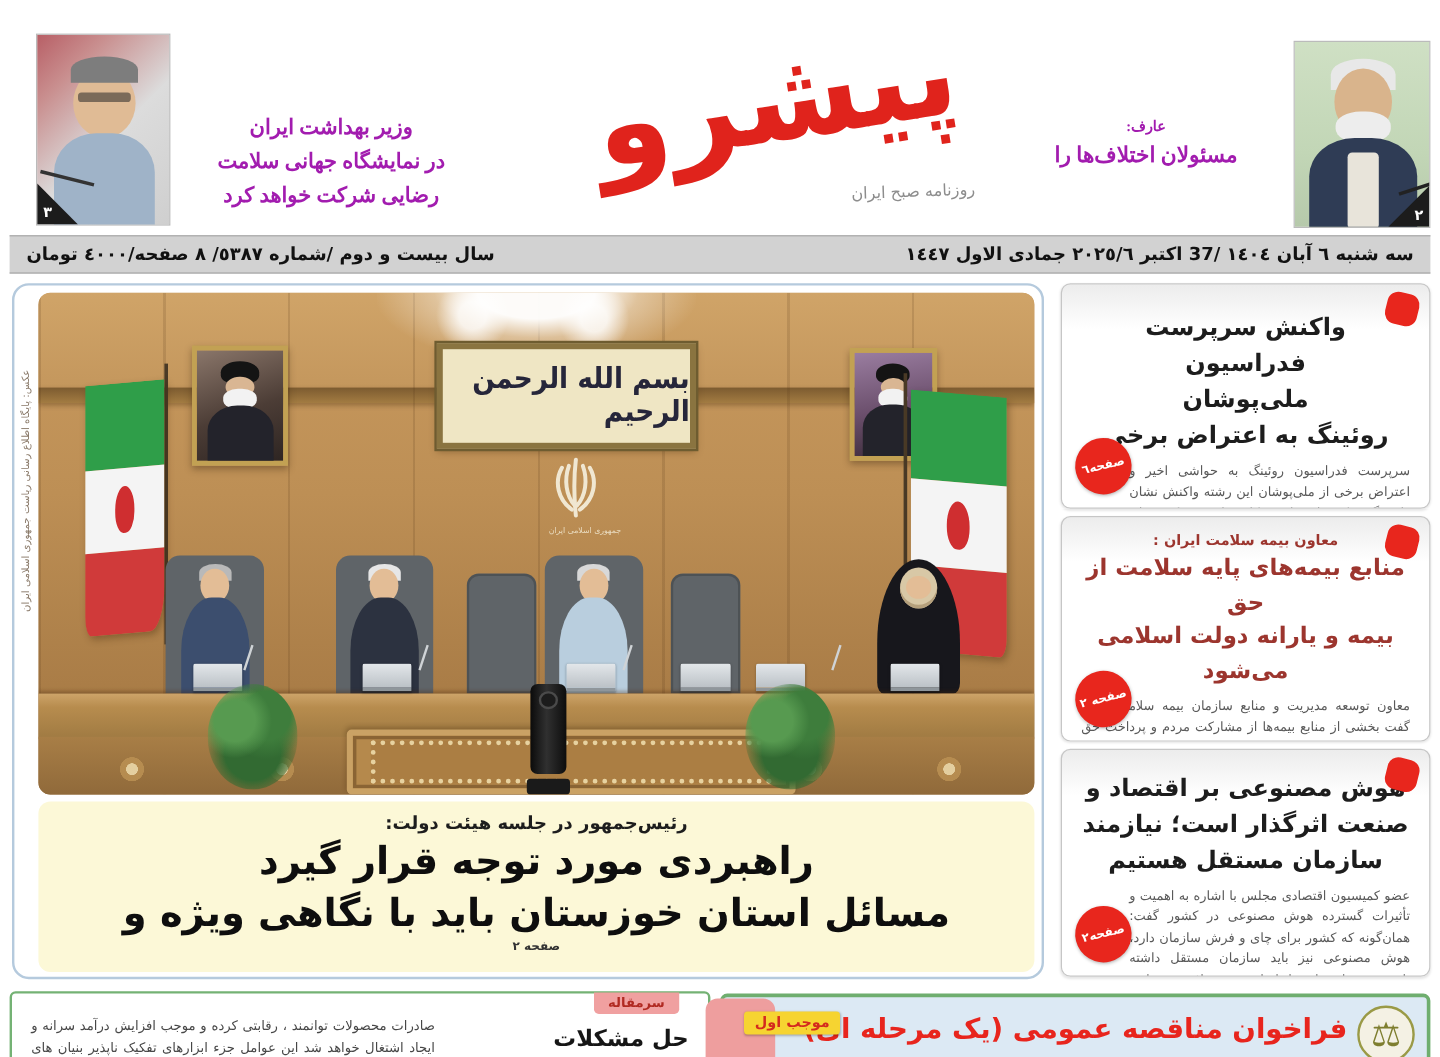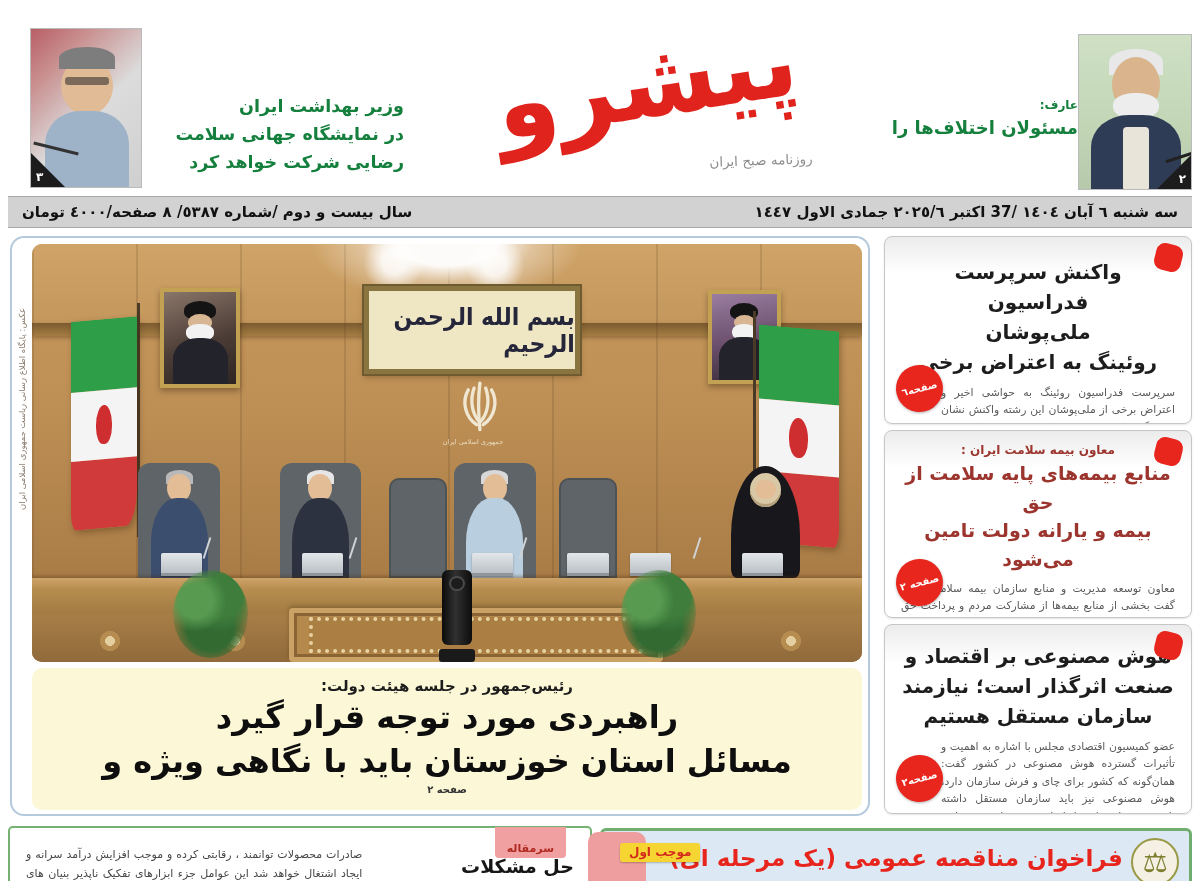--- a/index.html
+++ b/index.html
@@ -12,21 +12,21 @@
   .hphoto-left { left:30px; top:28px; width:112px; height:160px; background:linear-gradient(135deg,#b85f66 0%,#c98f8f 22%,#dcdcdc 55%,#cfcfcf 100%); }
   .hphoto-right { left:1078px; top:34px; width:114px; height:156px; background:linear-gradient(180deg,#cfe0c4 0%,#c2d6b6 60%,#b6c9ab 100%); }
   .pface { position:absolute; border-radius:50%; }
   .corner-tri { position:absolute; width:0; height:0; border-style:solid; }
   .tri-bl { left:0; bottom:0; border-width:34px 0 0 34px; border-color:transparent transparent transparent #1c1c1c; }
   .tri-br { right:0; bottom:0; border-width:0 0 34px 34px; border-color:transparent transparent #1c1c1c transparent; }
   .tri-num { position:absolute; color:#fff; font-size:12px; font-weight:bold; }
   .tri-num-bl { left:5px; bottom:3px; }
   .tri-num-br { right:5px; bottom:3px; }
 
-  .head-story { position:absolute; color:#15803d; }
+  .head-story { position:absolute; text-align:center; color:#a21caf;font-family:Liberation Serif, serif; }
   .head-story-left { left:148px; top:92px; width:256px; }
   .head-story-left .l { font-size:17.5px; font-weight:bold; line-height:1.6; }
   .head-story-right { left:832px; top:98px; width:246px; }
   .head-story-right .k { font-size:12px; font-weight:bold; margin-bottom:2px; }
   .head-story-right .l { font-size:18px; font-weight:bold; line-height:1.6; }
 
   .logo-wrap { position:absolute; left:468px; top:0; width:350px; height:192px; overflow:visible; }
   .logo-word { position:absolute; left:18px; top:18px; width:320px; text-align:center; font-size:100px; font-weight:bold; color:#e0231c; transform:rotate(-9deg); letter-spacing:-4px; line-height:1.3; }
   .logo-tag { position:absolute; left:228px; top:152px; width:130px; font-size:13.5px; color:#8d8d8d; text-align:center; transform:rotate(-2deg); }
 
@@ -41,21 +41,21 @@
   .wall-top { position:absolute; left:0; top:0; width:100%; height:19%; background:linear-gradient(#d0a468,#c4975d); }
   .rail { position:absolute; left:0; top:19%; width:100%; height:3%; background:linear-gradient(#7c5b30,#a37c42); box-shadow:0 2px 4px rgba(60,35,10,.35); }
   .seams { position:absolute; inset:0; background:repeating-linear-gradient(90deg, rgba(80,50,20,.16) 0 2px, transparent 2px 104px); }
   .chandelier { position:absolute; left:34%; top:-2%; width:32%; height:16%;
     background:radial-gradient(ellipse at 50% 12%, rgba(255,255,255,.96) 0 26%, rgba(255,255,255,.35) 45%, rgba(255,255,255,0) 72%),
                radial-gradient(circle at 30% 40%, rgba(255,255,255,.8) 0 6%, rgba(255,255,255,0) 16%),
                radial-gradient(circle at 68% 44%, rgba(255,255,255,.8) 0 6%, rgba(255,255,255,0) 16%); }
   .basmala { position:absolute; left:40%; top:10%; width:26%; height:21%; background:#efe6c4; border:5px solid #8a7440; outline:2px solid #6e5c30; box-shadow:0 3px 6px rgba(60,35,10,.35); display:flex; align-items:center; justify-content:center; }
   .basmala span { font-size:22px; font-weight:bold; color:#26263a; transform:scaleY(1.1); }
   .emblem { position:absolute; left:51%; top:32%; width:6%; height:14%; opacity:.92; }
-  .emblem-cap { position:absolute; left:49.5%; top:46.5%; width:9%; text-align:left; font-size:6.5px; color:#f2e9d2; opacity:.85; }
+  .emblem-cap { position:absolute; left:49.5%; top:46.5%; width:9%; text-align:right; font-size:6.5px; color:#f2e9d2; opacity:.85; }
   .portrait { position:absolute; border:4px solid #c2a153; box-shadow:0 3px 6px rgba(50,30,10,.4); overflow:hidden; }
   .portrait-khomeini { left:15.4%; top:10.5%; width:9.7%; height:24%; background:linear-gradient(160deg,#8a766a 0%,#4c3d36 55%,#2e2522 100%); }
   .portrait-khamenei { left:81.4%; top:11%; width:8.8%; height:22.5%; background:linear-gradient(170deg,#9a7da0 0%,#6a4e6b 55%,#3a2c3a 100%); }
   .pt-turban { position:absolute; left:28%; top:10%; width:44%; height:20%; background:#141414; border-radius:50% 50% 40% 40%; }
   .pt-face { position:absolute; left:34%; top:24%; width:32%; height:18%; background:#d9b693; border-radius:50%; }
   .pt-beard { position:absolute; left:31%; top:35%; width:38%; height:18%; background:#f2f2f2; border-radius:45%; }
   .pt-robe { position:absolute; left:12%; top:50%; width:76%; height:50%; background:#23232b; border-radius:45% 45% 0 0; }
 
   .flag { position:absolute; overflow:hidden; box-shadow:2px 3px 6px rgba(60,35,10,.35); }
   .flag-left { left:4.7%; top:18%; width:8%; height:50%; transform:skewY(-5deg); border-radius:0 0 18% 8%; }
@@ -109,21 +109,21 @@
   .blob { position:absolute; top:7px; right:9px; width:27px; height:27px; background:#e8261d; border-radius:9px; transform:rotate(14deg); }
   .sbadge { position:absolute; bottom:11px; left:11px; width:47px; height:47px; border-radius:50%; background:#e8261d; color:#fff; font-size:10px; font-weight:bold; display:flex; align-items:center; justify-content:center; transform:rotate(-14deg); box-shadow:0 1px 3px rgba(0,0,0,.3); }
   .stitle { font-size:20px; font-weight:bold; color:#1d1d1d; line-height:1.5; }
   .stitle.red { color:#9c352e; font-size:19px; }
   .skicker { font-size:12px; font-weight:bold; color:#9c352e; margin-bottom:2px; }
   .sbody { margin-top:7px; font-size:10.8px; color:#5a5a5a; line-height:1.62; text-align:justify; }
   .sbody.pad { padding-left:40px; }
 
   
   .editorial { position:absolute; left:8px; top:826px; width:584px; height:200px; background:#fff; border:2px solid #74b274; border-radius:5px; padding:12px 16px 0; }
-  .ed-tag { position:absolute; top:-1px; right:24px; background:#f0a0a0; color:#b12a22; font-size:11px; font-weight:bold; padding:15px 12px 3px; border-radius:0 0 4px 4px; }
+  .ed-tag { position:absolute; top:-1px; right:24px; background:#f0a0a0; color:#b12a22; font-size:11px; font-weight:bold; padding:2px 12px 3px; border-radius:0 0 4px 4px; }
   .ed-row { display:flex; gap:14px; }
   .ed-head { width:37%; font-size:19px; font-weight:bold; color:#161616; line-height:1.55; padding-top:12px; }
   .ed-body { width:63%; font-size:11px; color:#474747; line-height:1.72; text-align:justify; padding-top:6px; }
 
   .bubble { position:absolute; left:588px; top:832px; width:58px; height:60px; background:#ee9e9e; border-radius:10px; z-index:5; }
   .bubble::after { content:""; position:absolute; left:6px; bottom:-10px; border-width:10px 12px 0 0; border-style:solid; border-color:#ee9e9e transparent transparent transparent; }
   .tag-yellow { position:absolute; left:620px; top:843px; background:#f6d431; color:#d42a1e; font-size:12px; font-weight:bold; padding:2px 9px 3px; border-radius:3px; z-index:6; box-shadow:0 1px 2px rgba(0,0,0,.25); }
 
   .adbox { position:absolute; left:600px; top:828px; width:592px; height:200px; background:#dce9f4; border:3px solid #6fae6f; border-radius:6px; padding-top:14px; text-align:center; }
   .ad-title { font-size:23px; font-weight:bold; color:#e8251d; }
@@ -303,21 +303,21 @@
     </div>
     <div class="sbody pad">سرپرست فدراسیون روئینگ به حواشی اخیر و اعتراض برخی از ملی‌پوشان این رشته واکنش نشان داد و گفت که برای حل مشکلات تلاش می‌کندمهران تیشه‌گران در خصوص حواشی اخیر …</div>
     <div class="sbadge">صفحه٦</div>
   </div>
 
   <div class="sbox sbox2">
     <div class="blob"></div>
     <div class="skicker">معاون بیمه سلامت ایران :</div>
     <div class="stitle red">
       <div>منابع بیمه‌های پایه سلامت از حق</div>
-      <div>بیمه و یارانه دولت تامین می‌شود</div>
+      <div>بیمه و یارانه دولت اسلامی می‌شود</div>
     </div>
     <div class="sbody">معاون توسعه مدیریت و منابع سازمان بیمه سلامت ایران گفت بخشی از منابع بیمه‌ها از مشارکت مردم و پرداخت حق بیمه و بخشی از طریق منابع عمومی و دولت‌ها یا به عبارتی یارانه‌های دولتی تامین می‌شود؛ در واقع، این موارد به عنوان آورده‌های اصلی منابع سازمان‌های بیمه‌گر پایه سلامت محسوب می‌شوند مهدی رضایی درباره منابع سازمان‌های بیمه گر پایه سلامت…</div>
     <div class="sbadge">صفحه ٢</div>
   </div>
 
   <div class="sbox sbox3">
     <div class="blob"></div>
     <div class="stitle" style="margin-top:4px;">
       <div>هوش مصنوعی بر اقتصاد و</div>
       <div>صنعت اثرگذار است؛ نیازمند</div>

